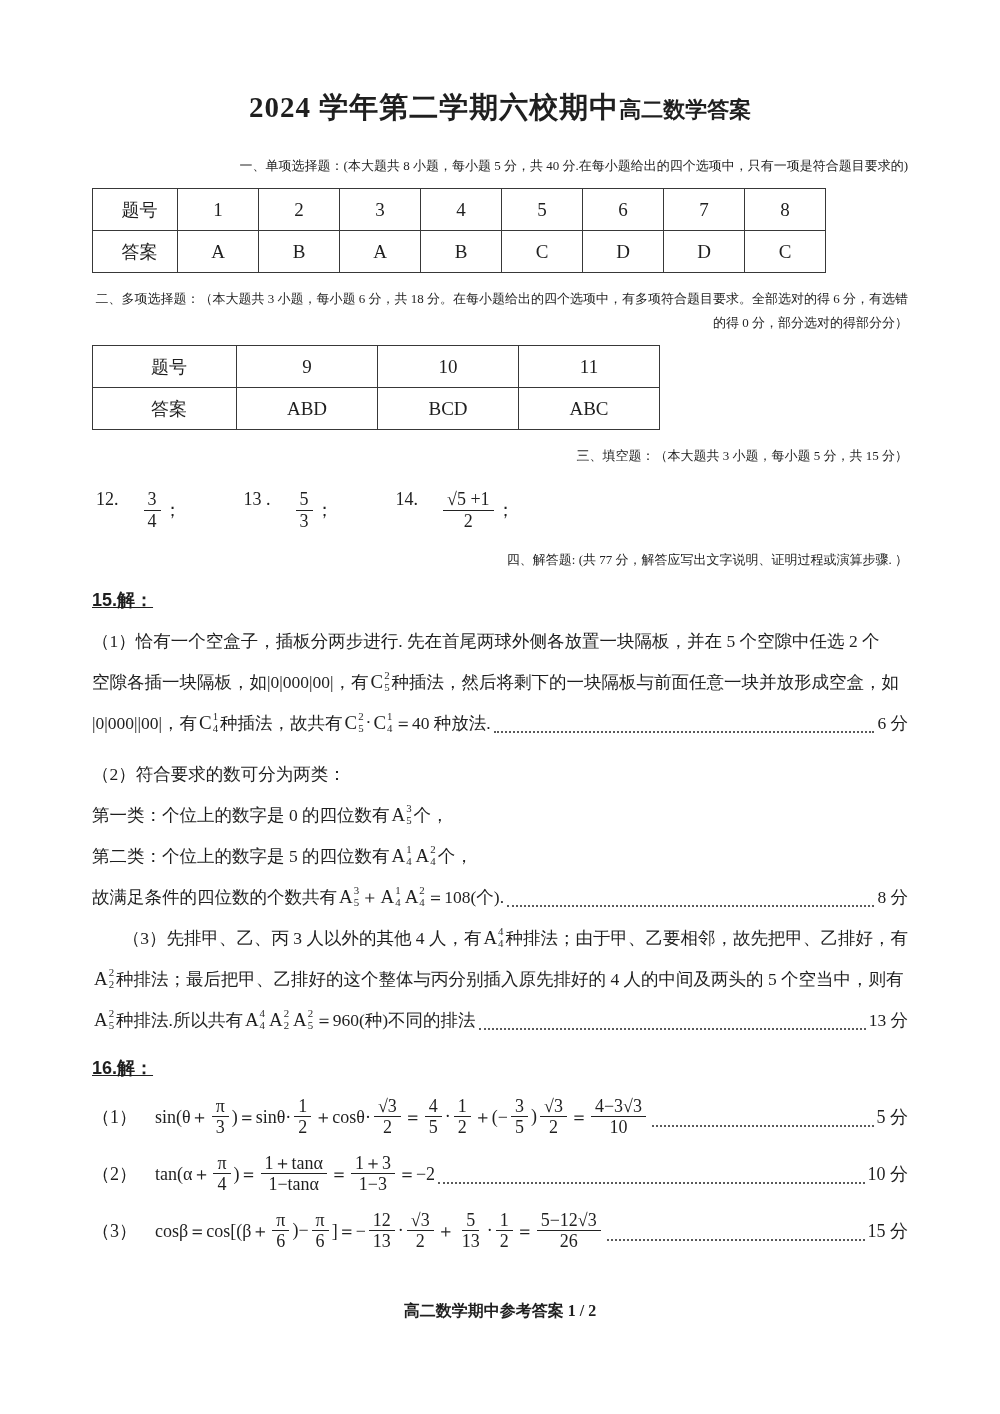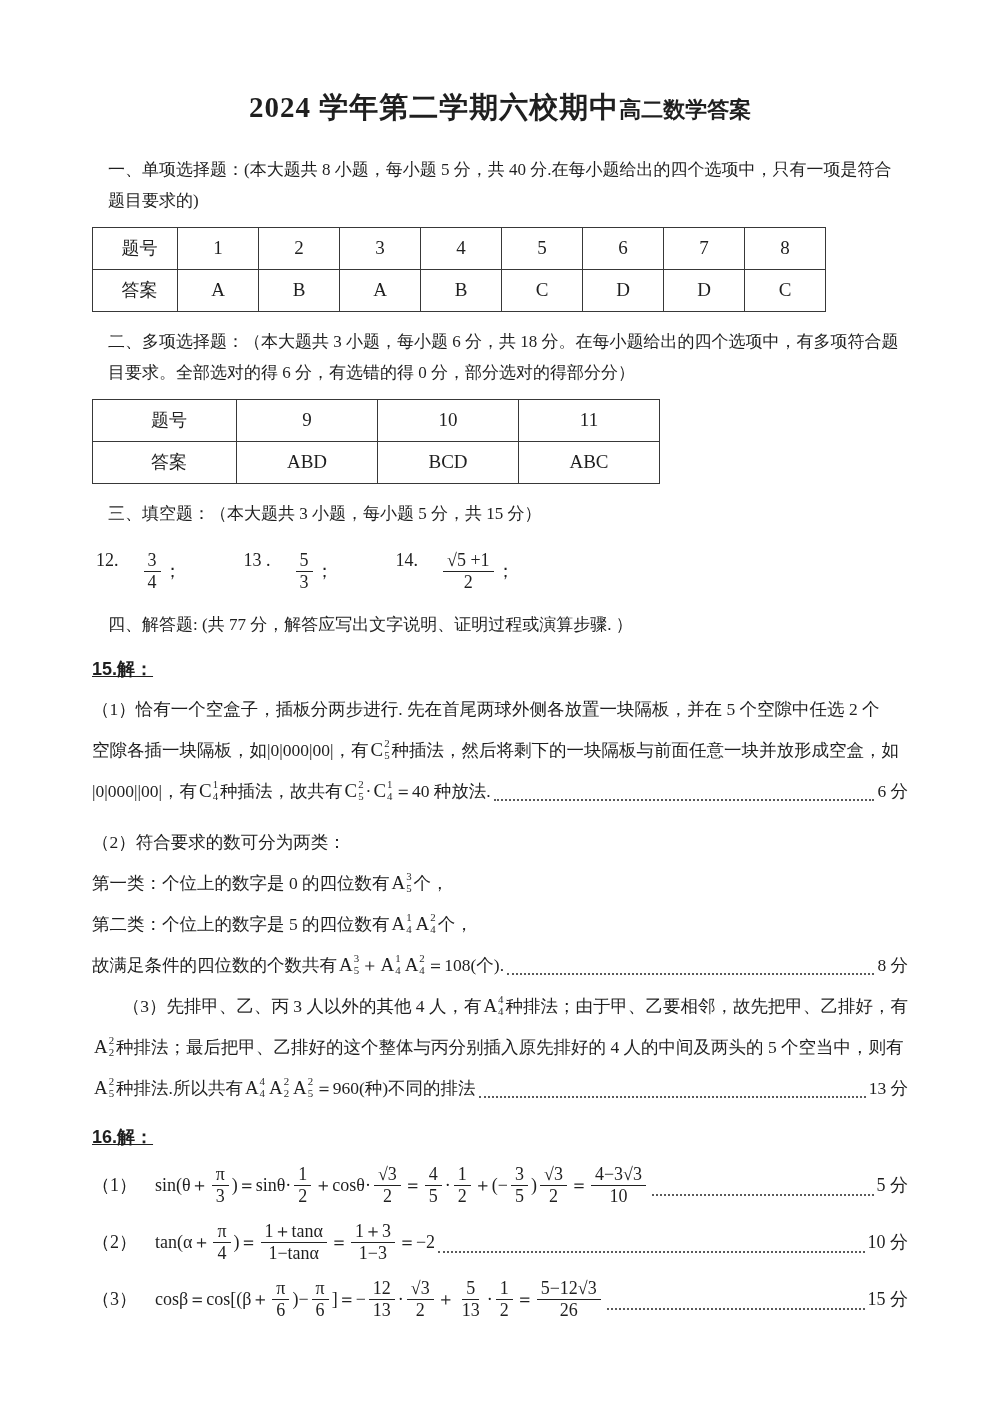--- a/index.html
+++ b/index.html
@@ -6,21 +6,21 @@
   body{
     width:1000px;height:1414px;overflow:hidden;background:#ffffff;
     font-family:"Liberation Serif","DejaVu Serif",serif;color:#1f1f1f;
   }
   .page{padding:88px 92px 0 92px;}
   
   .title{margin:0 0 26px 0;text-align:center;font-weight:bold;white-space:nowrap;}
   .t-main{font-size:29px;letter-spacing:1px;}
   .t-sub{font-size:22px;}
   
-  .sec-heading{margin:6px 0 10px 16px;font-size:17px;line-height:1.85;}
+  .sec-heading{margin:6px 0 10px 0;font-size:13px;line-height:1.85;text-align:right;}
   
   table.ans-table{border-collapse:collapse;margin:4px 0 14px 0;font-size:19px;}
   table.ans-table td{border:1.5px solid #383838;height:39px;text-align:center;vertical-align:middle;}
   table.t1 td{width:78px;}
   table.t1 td.lbl{width:73px;}
   table.t2 td{width:138px;}
   table.t2 td.lbl{width:132px;}
   td.lbl{text-align:left;padding-left:10px;font-size:18px;}
   
   .fillins{display:flex;align-items:center;min-height:64px;font-size:18px;margin:2px 0 2px 4px;}
@@ -330,14 +330,15 @@
           <span class="num">1</span>
           <span class="den">2</span>
         </span>＝<span class="frac">
           <span class="num">5−12√3</span>
           <span class="den">26</span>
         </span></span>
       <span class="leader"></span>
       <span class="score">15 分</span>
     </div>
 
+  <div class="footer">高二数学期中参考答案  1 / 2</div>
 
 </div>
 
 </body></html>

